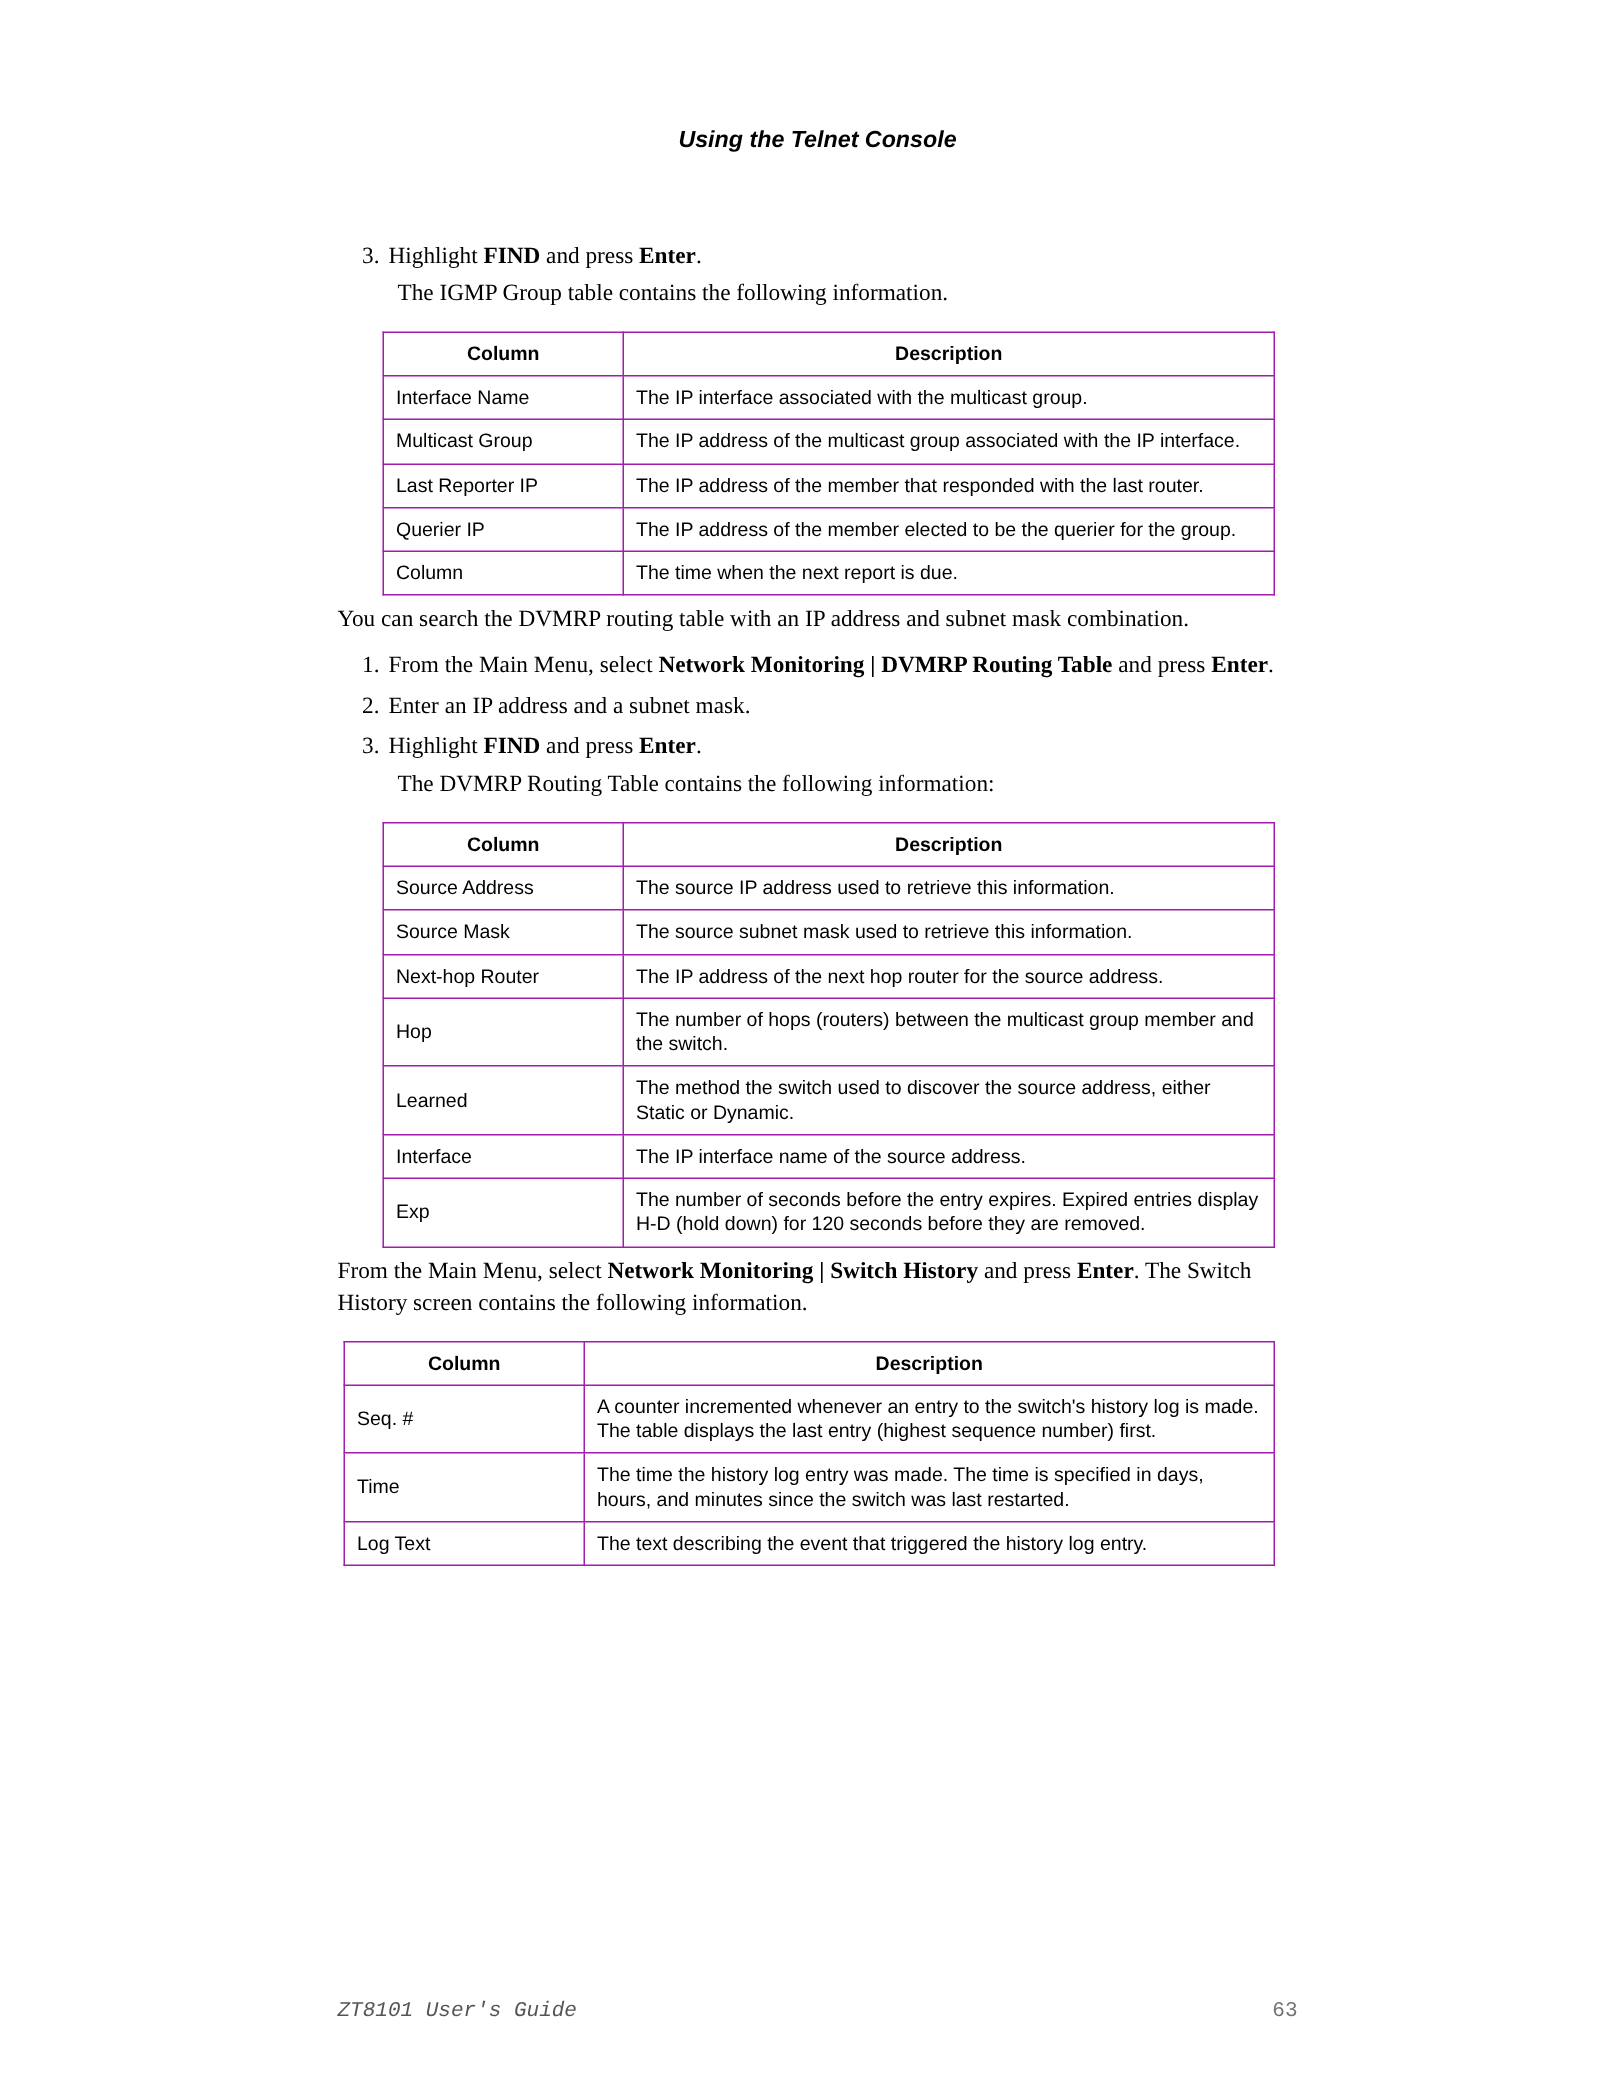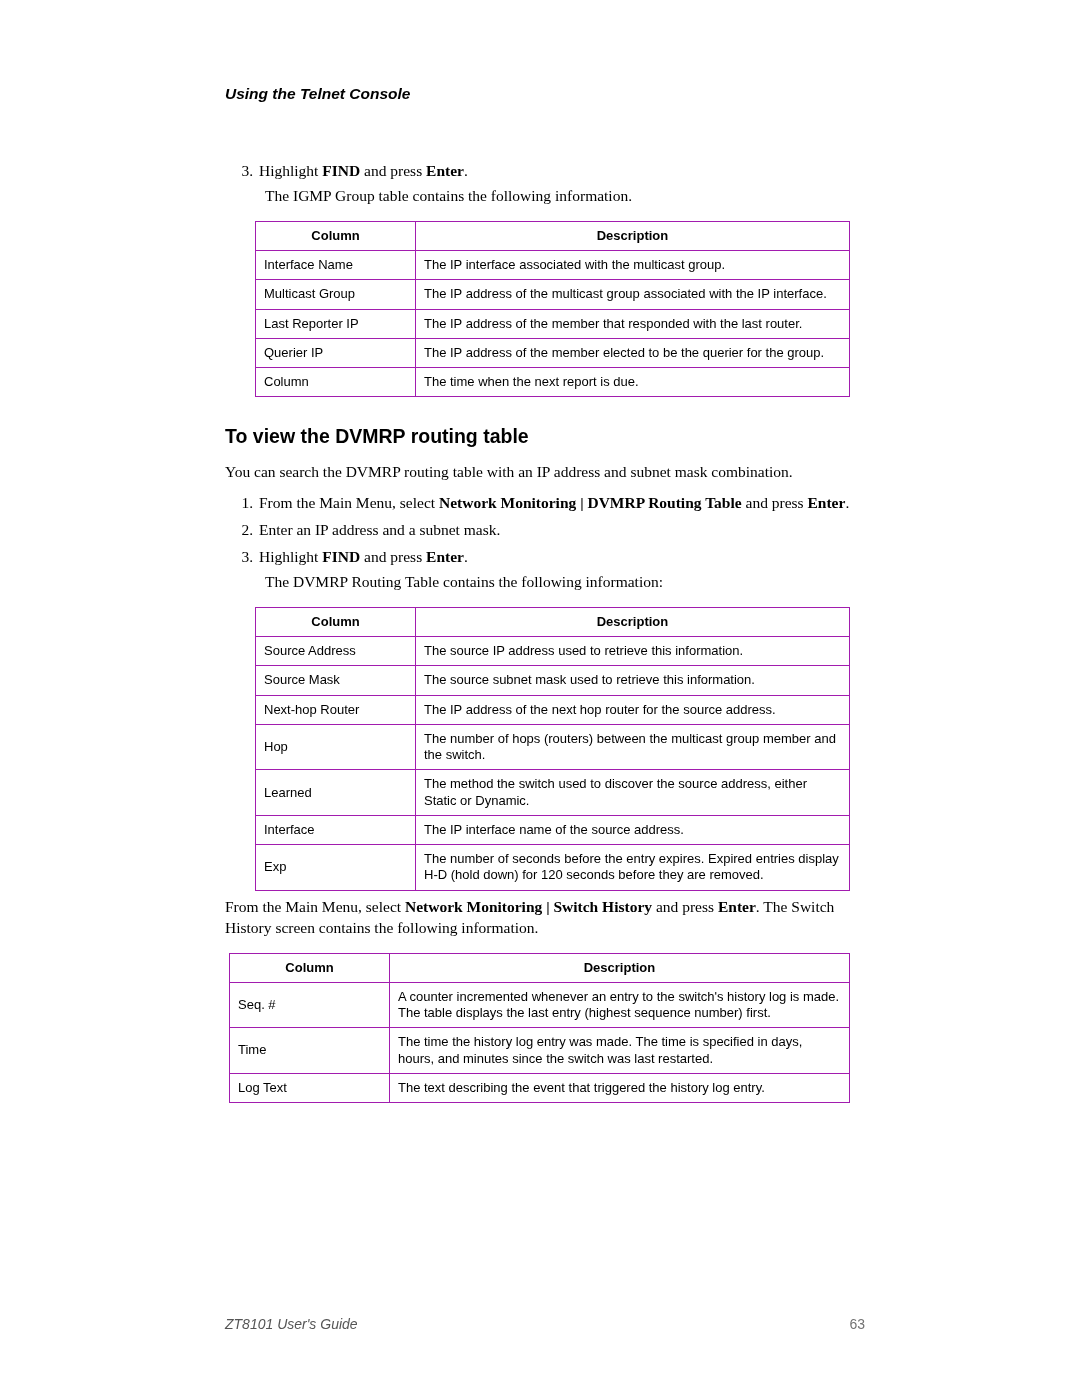--- a/index.html
+++ b/index.html
@@ -8,21 +8,21 @@
     font-family: "Times New Roman", Times, serif;
     color: #000;
     width: 1080px;
     height: 1397px;
     position: relative;
   }
   .page {
     padding: 85px 215px 0 225px;
   }
   .header {
-    text-align: left;
+    text-align: center;
     font-family: Arial, Helvetica, sans-serif;
     font-weight: bold;
     font-style: italic;
     font-size: 15.5px;
     margin-bottom: 58px;
   }
   .step-block {
     font-size: 15.5px;
     line-height: 1.35;
     margin-left: 14px;
@@ -70,26 +70,26 @@
     line-height: 1.25;
   }
   table.desc th {
     font-weight: bold;
     text-align: center;
   }
   table.desc th.col-left { width: 160px; text-align: center; }
   table.desc td.col-left { width: 160px; }
   .footer {
     position: absolute;
-    bottom: 65px;
+    bottom: 48px;
     left: 225px;
     right: 215px;
     display: flex;
     justify-content: space-between;
-    font-family: Liberation Sans, sans-serif;
+    font-family: Liberation Mono, monospace;
     font-size: 14px;
   }
   .footer-left { font-style: italic; color: #555; }
   .footer-right { color: #737373; }
   .b { font-weight: bold; }
 </style>
 </head>
 <body>
 
 <div class="page">
@@ -130,21 +130,20 @@
           <td class="col-left">Querier IP</td>
           <td>The IP address of the member elected to be the querier for the group.</td>
         </tr>
         <tr>
           <td class="col-left">Column</td>
           <td>The time when the next report is due.</td>
         </tr>
       </tbody>
   </table>
 
-  <div class="heading">To view the DVMRP routing table</div>
   <div class="para">You can search the DVMRP routing table with an IP address and subnet mask combination.</div>
 
   <div class="step-block">
     <div class="step-item">
       <div class="step-num">1.</div>
       <div class="step-body">
         <span>From the Main Menu, select </span><span class="b">Network Monitoring | DVMRP Routing Table</span><span> and press </span><span class="b">Enter</span><span>.</span>
       </div>
     </div>
     <div class="step-item" style="margin-top:6px;">

